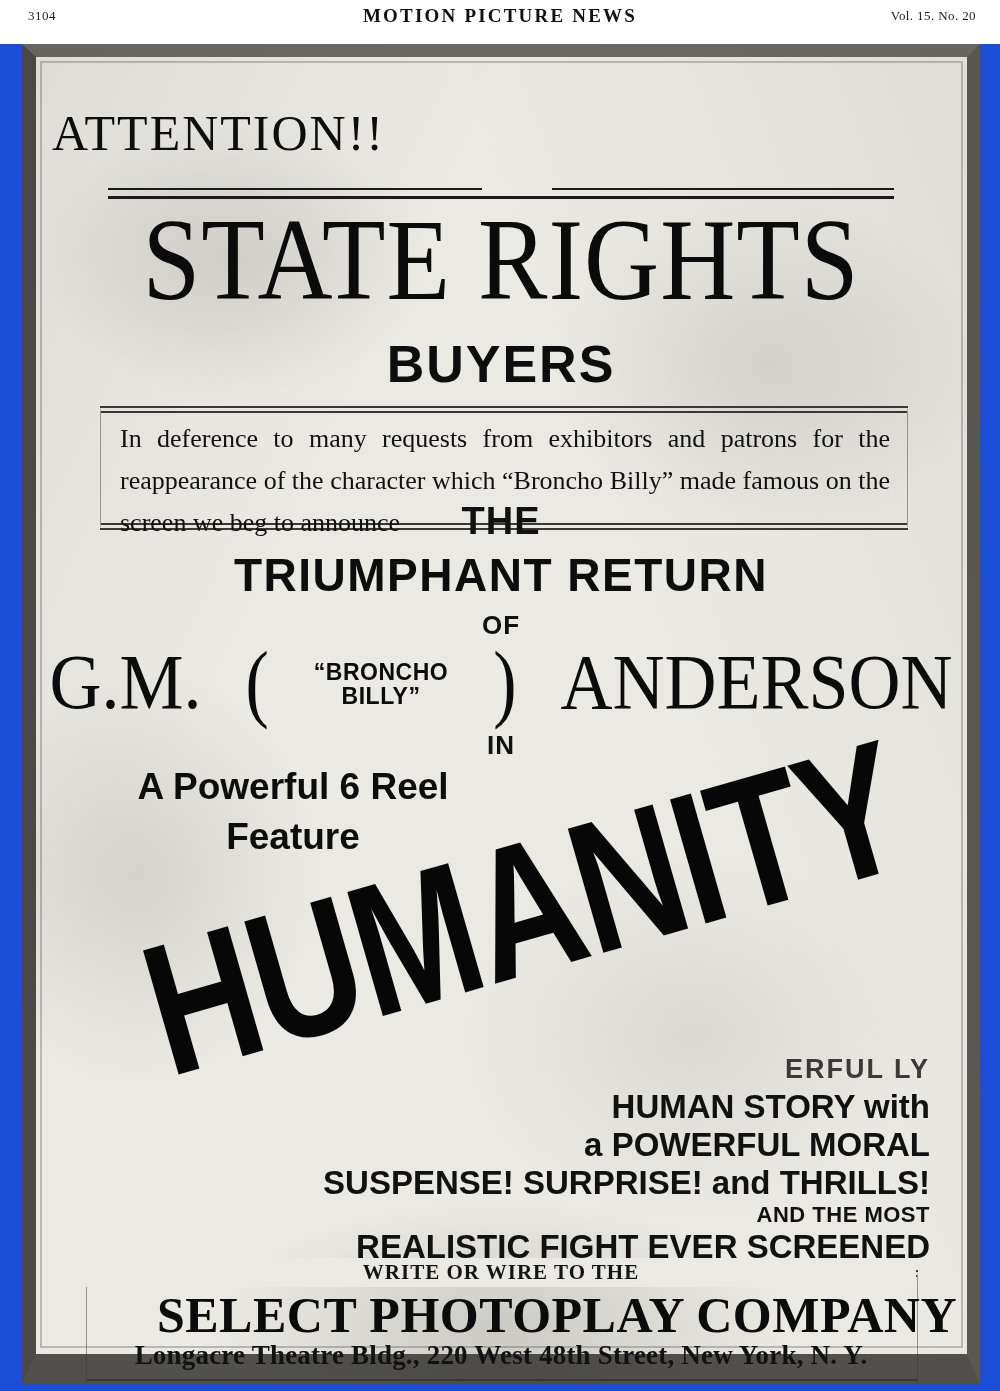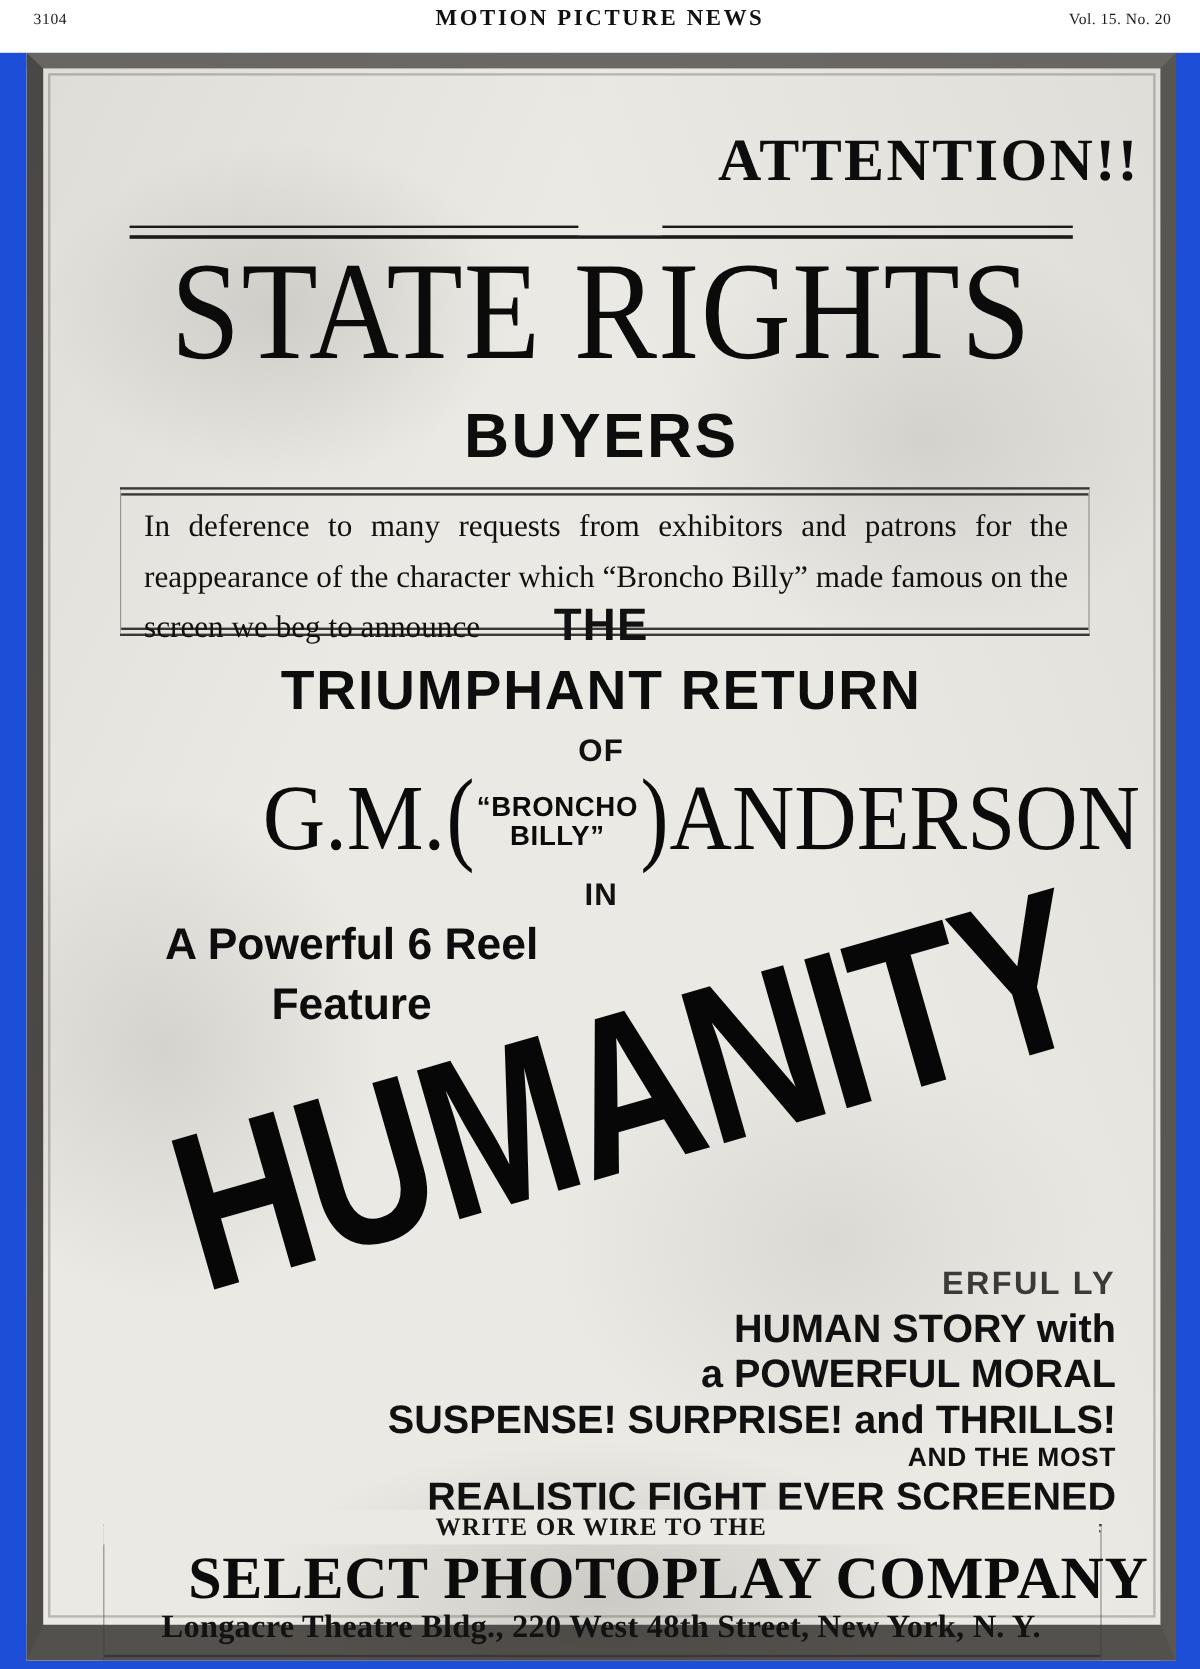--- a/index.html
+++ b/index.html
@@ -106,23 +106,23 @@
     left: 30px;
     top: 18px;
     width: 898px;
     height: 1270px;
   }
 
   
   .attention {
     position: absolute;
     left: 0; top: 42px; width: 898px;
-    text-align: right;
+    text-align: left;
     font-size: 50px;
-    font-weight: bold;
+    font-weight: normal;
     letter-spacing: 2px;
     color: #0d0d0d;
   }
   .rule-double {
     position: absolute;
     left: 56px; top: 126px; width: 786px;
     height: 6px;
     border-top: 2px solid #1b1b1b;
     border-bottom: 3px solid #1b1b1b;
   }
@@ -209,22 +209,23 @@
     color: #111;
   }
 
   
   .anderson-line {
     position: absolute;
     left: 0; top: 580px; width: 898px;
     height: 80px;
     display: flex;
     align-items: center;
-    justify-content: flex-end;
+    justify-content: center;
     color: #0b0b0b;
+    gap: 43px;
   }
   .gm {
     font-family: "Liberation Serif", serif;
     font-size: 72px;
     letter-spacing: 0px;
     transform: scaleY(1.08);
   }
   .paren {
     font-family: "Liberation Serif", serif;
     font-size: 70px;

